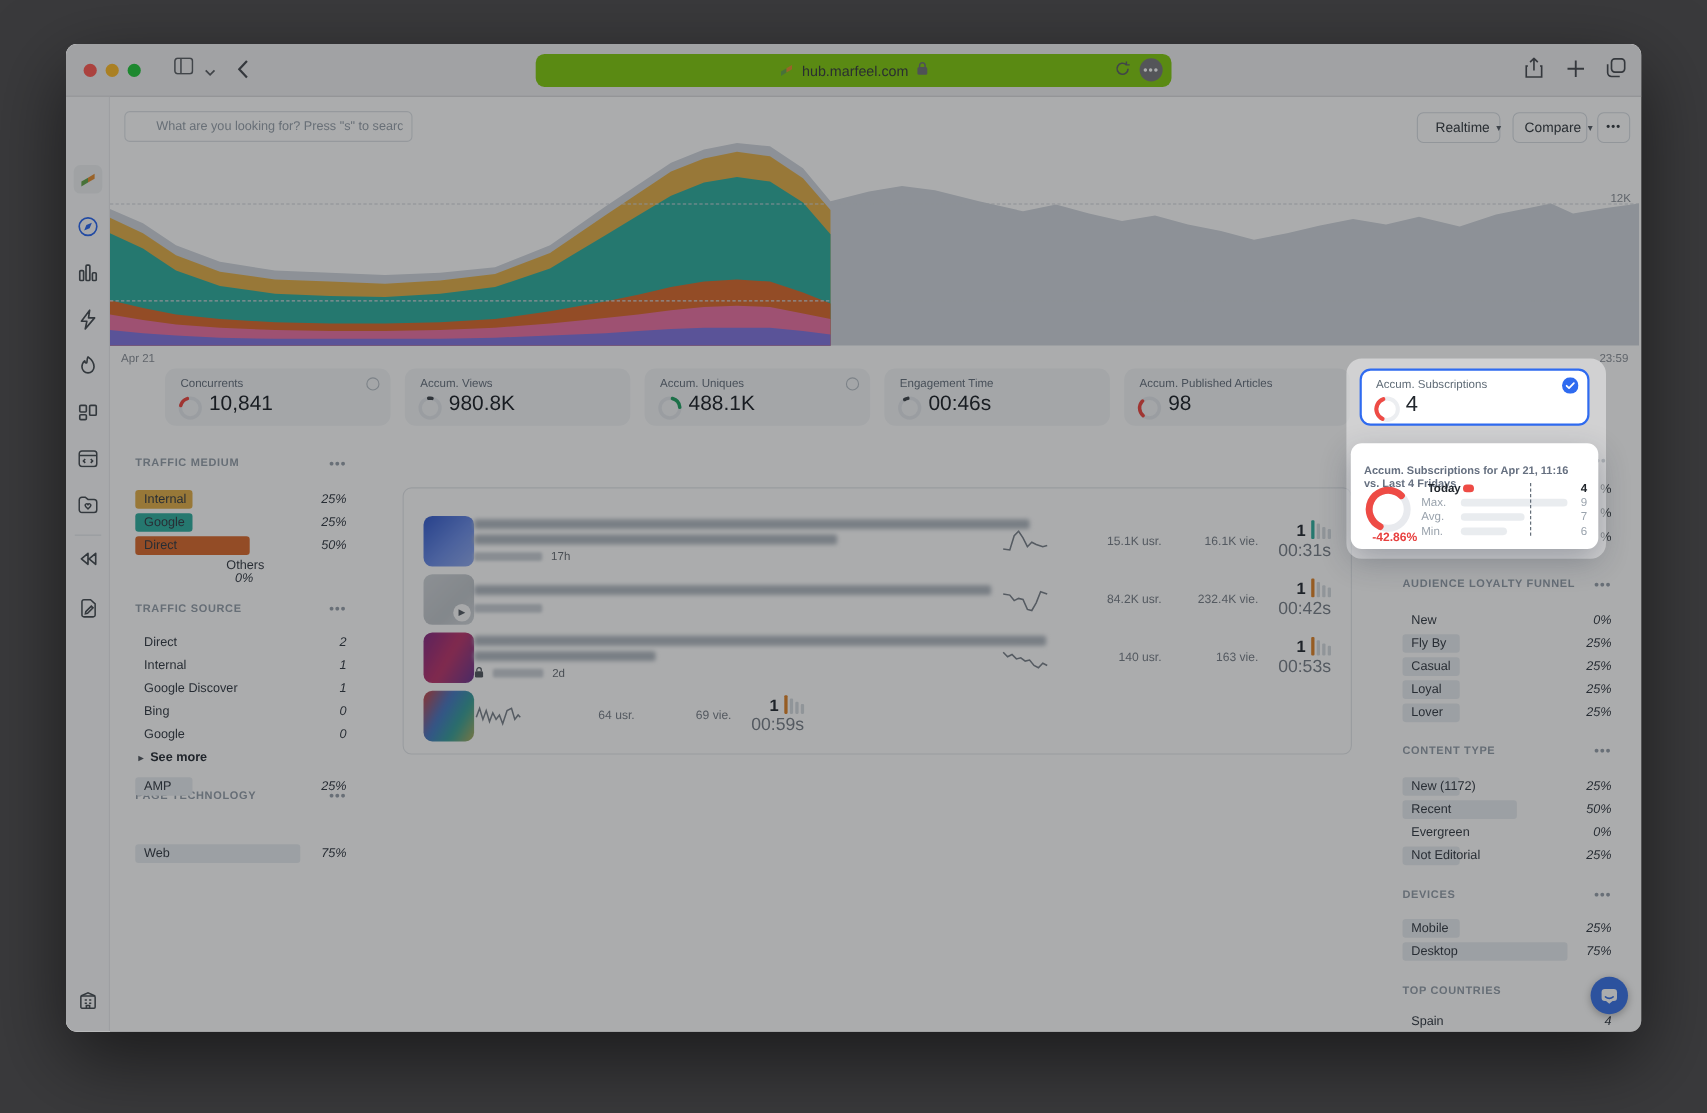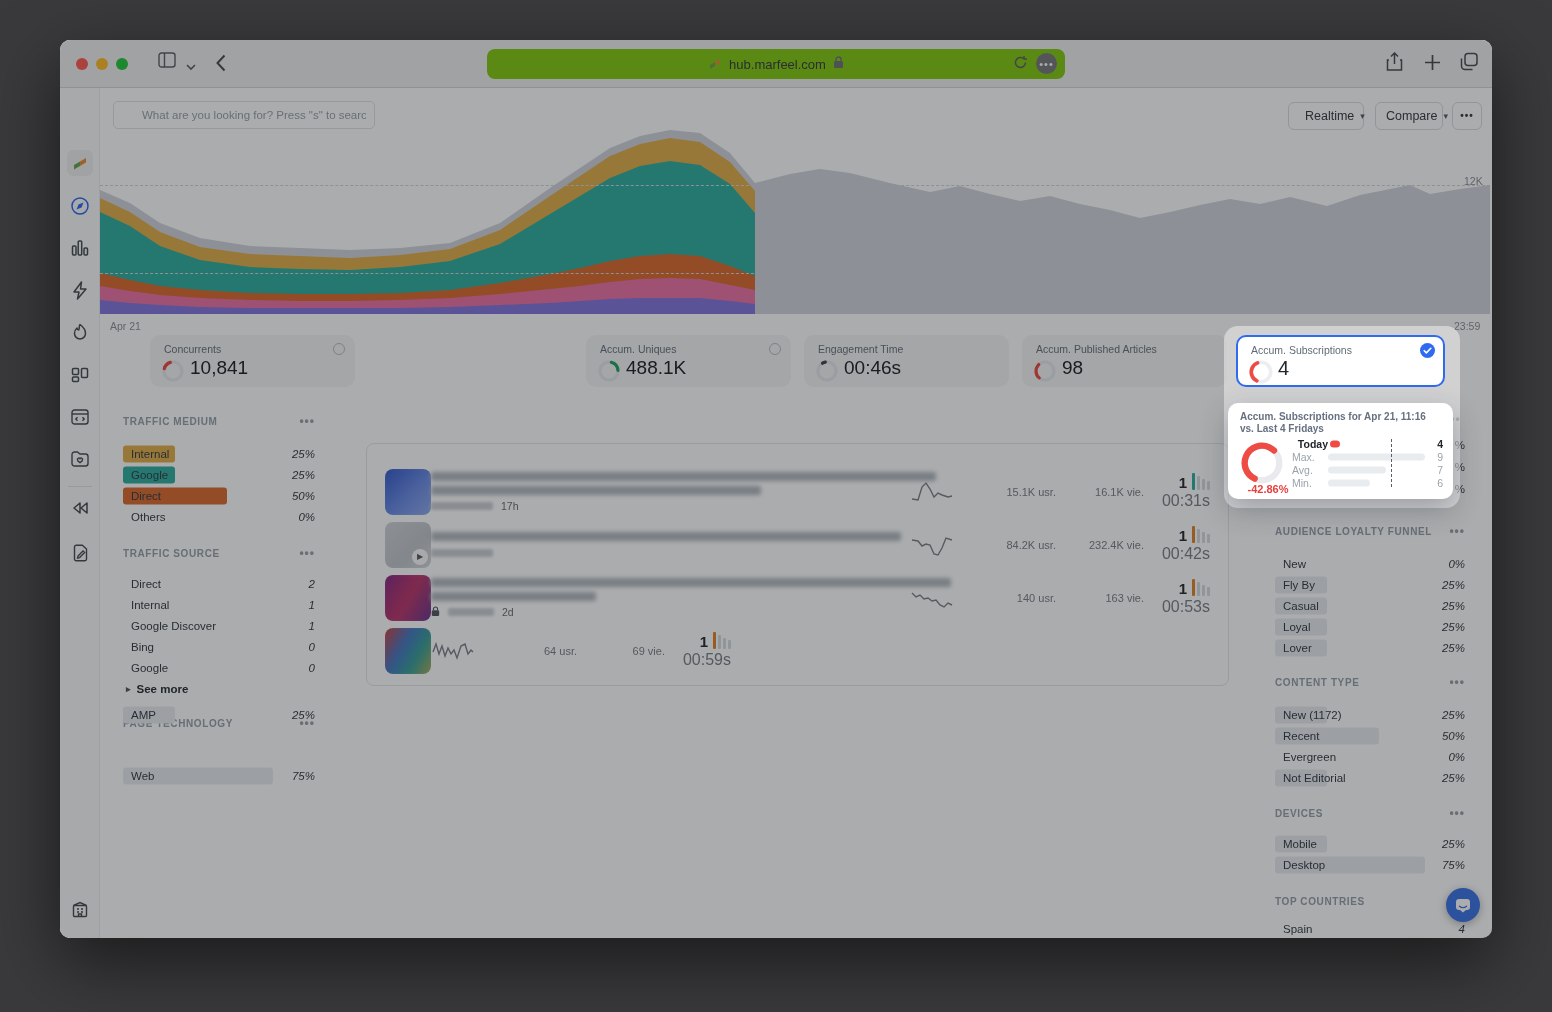--- a/index.html
+++ b/index.html
@@ -81,21 +81,21 @@
   .dur { font-size:16px; color:#7c838c; margin-top:2px; }
 
   
   #dim { position:absolute; inset:0; background:rgba(10,12,16,.34); z-index:40; }
   #halo { position:absolute; left:1164px; top:286px; width:236px; height:182px; background:rgba(255,255,255,.45); border-radius:14px; z-index:45; }
   #selcard { position:absolute; left:1176px; top:295px; width:209px; height:52px; background:#fff; border:2px solid #2f6bf0; border-radius:10px; z-index:50; }
   #selcard .klabel { position:absolute; left:13px; top:7px; font-size:10.5px; color:#5f6b76; }
   #selcard .kvalue { position:absolute; left:40px; top:20px; font-size:20px; color:#22272d; }
   #selcard .kgauge { position:absolute; left:10px; top:22px; }
   #selcard .kcheck { position:absolute; right:8px; top:6px; }
-  #popup { position:absolute; left:1168px; top:363px; width:225px; height:96px; background:#fff; border-radius:10px; box-shadow:0 10px 28px rgba(30,40,60,.30); z-index:50; padding:8px 12px; }
+  #popup { position:absolute; left:1168px; top:363px; width:225px; height:96px; background:#fff; border-radius:10px; box-shadow:0 10px 28px rgba(30,40,60,.30); z-index:50; padding:20px 12px; }
   #popup .ptitle { font-size:10px; line-height:12px; color:#667080; font-weight:bold; }
   .pop-body { position:absolute; left:10px; top:34px; right:10px; }
   .pop-gauge { position:absolute; left:2px; top:4px; }
   .pop-delta { position:absolute; left:-4px; top:46px; width:68px; text-align:center; font-size:11px; font-weight:bold; color:#e8403f; }
   .pop-rows { position:absolute; left:54px; top:0; right:0; }
   .pop-row { position:relative; height:13px; display:flex; align-items:center; }
   .pop-label { width:36px; font-size:10.5px; color:#9aa3ad; }
   .pop-row.today .pop-label { color:#21262c; font-weight:bold;text-align:right; }
   .barzone { position:relative; flex:1; height:13px; }
   .pbar { position:absolute; top:50%; transform:translateY(-50%); }
@@ -289,20 +289,28 @@
 
   <div class="kpi" style="left:90px;">
     <span class="klabel">Concurrents</span>
     <span class="kradio"></span>
     <svg class="kgauge" width="24" height="24" viewBox="0 0 24 24">
           <circle cx="12" cy="12" r="9" fill="none" stroke="#e6e9ed" stroke-width="3.2"></circle>
           <circle cx="12" cy="12" r="9" fill="none" stroke="#ee4b45" stroke-width="3.2" stroke-linecap="round" stroke-dasharray="9 48" transform="rotate(195 12 12)"></circle>
         </svg>
     <span class="kvalue">10,841</span>
   </div>
+  <div class="kpi" style="left:308px;">
+    <span class="klabel">Accum. Views</span>
+    <svg class="kgauge" width="24" height="24" viewBox="0 0 24 24">
+          <circle cx="12" cy="12" r="9" fill="none" stroke="#e6e9ed" stroke-width="3.2"></circle>
+          <circle cx="12" cy="12" r="9" fill="none" stroke="#44494f" stroke-width="3.2" stroke-linecap="round" stroke-dasharray="3 54" transform="rotate(262 12 12)"></circle>
+        </svg>
+    <span class="kvalue">980.8K</span>
+  </div>
   <div class="kpi" style="left:526px;">
     <span class="klabel">Accum. Uniques</span>
     <span class="kradio"></span>
     <svg class="kgauge" width="24" height="24" viewBox="0 0 24 24">
           <circle cx="12" cy="12" r="9" fill="none" stroke="#e6e9ed" stroke-width="3.2"></circle>
           <circle cx="12" cy="12" r="9" fill="none" stroke="#27a567" stroke-width="3.2" stroke-linecap="round" stroke-dasharray="11 46" transform="rotate(285 12 12)"></circle>
         </svg>
     <span class="kvalue">488.1K</span>
   </div>
   <div class="kpi" style="left:744px;">
@@ -334,21 +342,21 @@
   <div class="prow" style="left:69px;top:426px;width:186px;">
     <span class="chipbar" style="width:52px;background:#35b0a2"></span>
     <span class="plabel">Google</span>
     <span class="pvalue">25%</span>
   </div>
   <div class="prow" style="left:69px;top:447px;width:186px;">
     <span class="chipbar" style="width:104px;background:#db6e33"></span>
     <span class="plabel">Direct</span>
     <span class="pvalue">50%</span>
   </div>
-  <div class="prow" style="left:69px;top:468px;width:186px;">
+  <div class="prow" style="left:69px;top:468px;width:186px;flex-direction:column;">
     <span class="plabel">Others</span>
     <span class="pvalue">0%</span>
   </div>
 
   <div class="phead" style="left:63px;top:508px;width:192px;">
     <span>TRAFFIC SOURCE</span>
     <span class="dots">•••</span>
   </div>
   <div class="prow" style="left:69px;top:535px;width:186px;">
     <span class="plabel">Direct</span>

